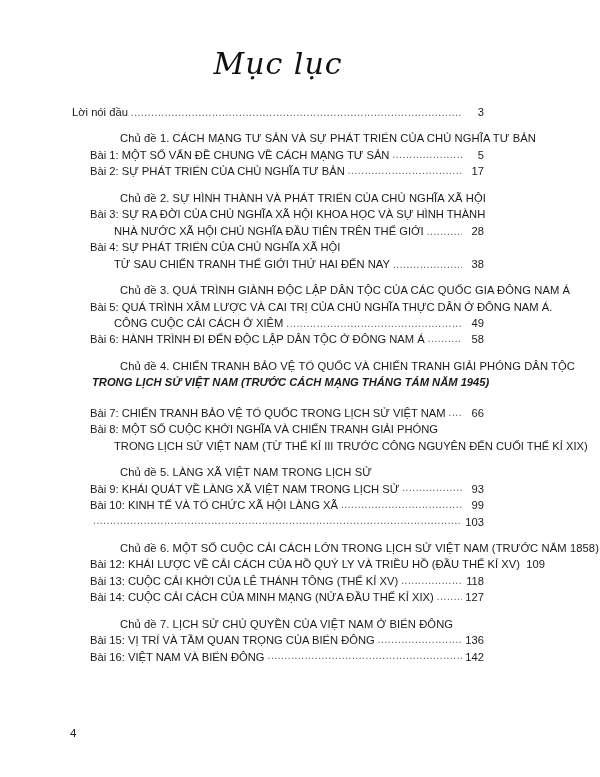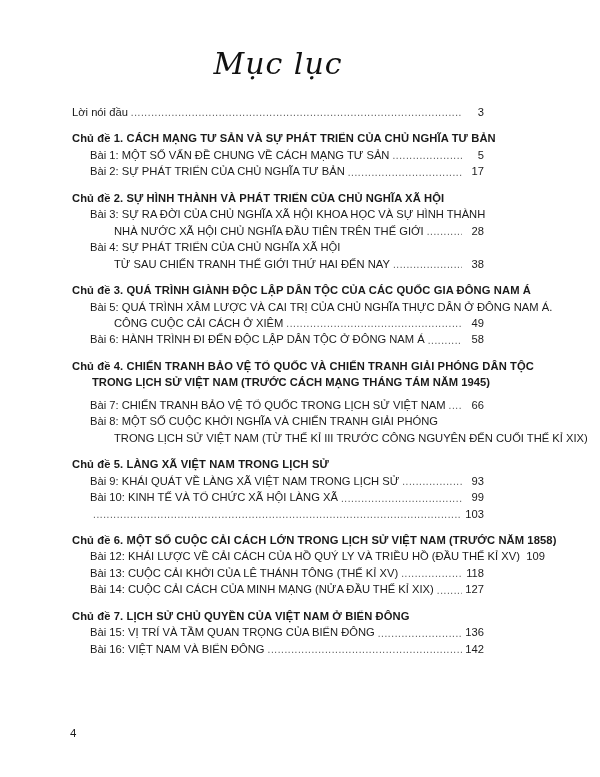--- a/index.html
+++ b/index.html
@@ -65,38 +65,41 @@
     text-align: right;
     min-width: 20px;
     font-size: 11.2px;
   }
 
   .lvl-front {
     font-weight: 400;
     margin-bottom: 0;
   }
   .lvl-chude {
-    font-weight: bold;
+    font-weight: normal;
     margin-top: 11px;
     margin-bottom: 1px;
     padding-left: 0px;
+    margin-left: 48px;
   }
   .lvl-chude .label {
     letter-spacing: 0.1px;
   }
   .lvl-bai {
     padding-left: 18px;
+    align-items: center;
   }
   .cont {
     padding-left: 42px;
   }
   .cont-chude {
     font-weight: bold;
     padding-left: 20px;
-    margin-bottom: 7px;
+    margin-bottom: 15px;
+    font-style: italic;
   }
   .footer-page {
     position: absolute;
     left: 70px;
     bottom: 38px;
     font-size: 11.5px;
     color: #1a1a1a;
   }
 </style>
 </head>

